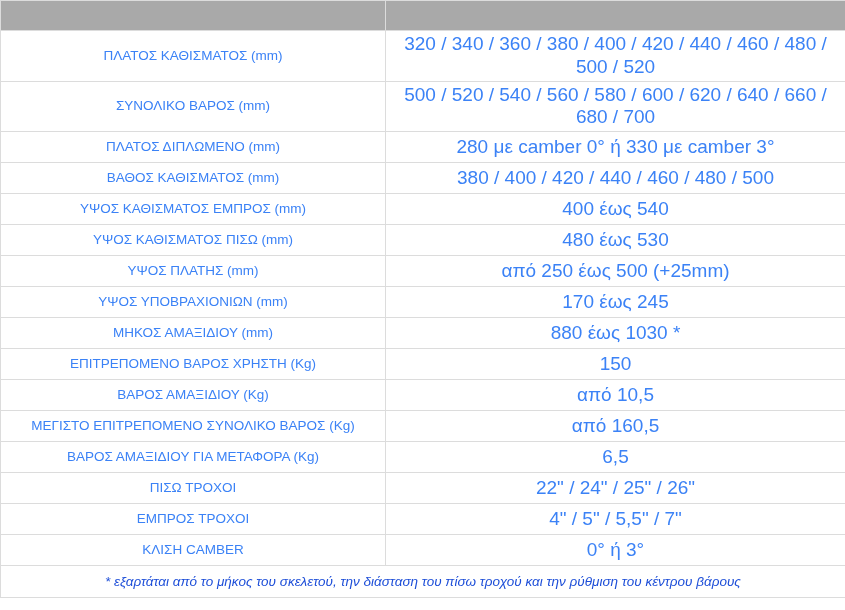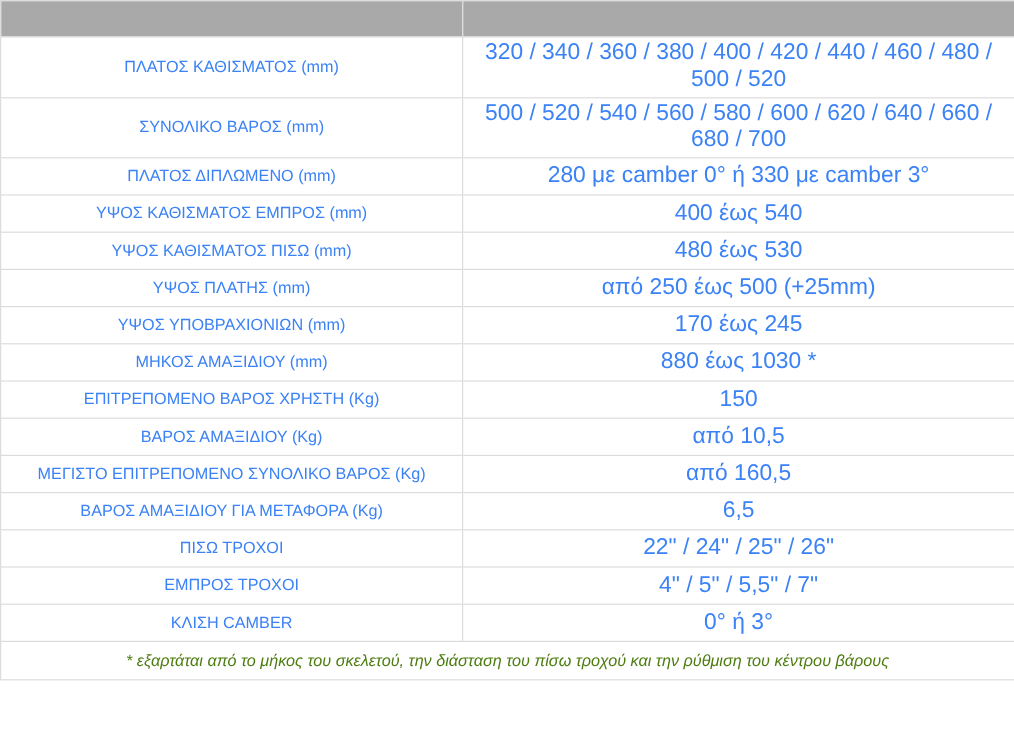--- a/index.html
+++ b/index.html
@@ -43,21 +43,21 @@
     font-size: 13.5px;
   }
   .spec-table td.value {
     font-size: 19px;
   }
   .footnote-row td {
     height: 32px;
     font-size: 13.5px;
     font-style: italic;
     text-align: center;
-    color: #4d7c0f;
+    color: #1d4ed8;
   }
 </style>
 </head>
 <body>
 
 <table class="spec-table">
   <colgroup>
     <col class="c1">
     <col class="c2">
   </colgroup>
@@ -71,20 +71,24 @@
       <td class="label">ΠΛΑΤΟΣ ΚΑΘΙΣΜΑΤΟΣ (mm)</td>
       <td class="value">320 / 340 / 360 / 380 / 400 / 420 / 440 / 460 / 480 / 500 / 520</td>
     </tr>
     <tr>
       <td class="label">ΣΥΝΟΛΙΚΟ ΒΑΡΟΣ (mm)</td>
       <td class="value">500 / 520 / 540 / 560 / 580 / 600 / 620 / 640 / 660 / 680 / 700</td>
     </tr>
     <tr>
       <td class="label">ΠΛΑΤΟΣ ΔΙΠΛΩΜΕΝΟ (mm)</td>
       <td class="value">280 με camber 0° ή 330 με camber 3°</td>
+    </tr>
+    <tr>
+      <td class="label">ΒΑΘΟΣ ΚΑΘΙΣΜΑΤΟΣ (mm)</td>
+      <td class="value">380 / 400 / 420 / 440 / 460 / 480 / 500</td>
     </tr>
     <tr>
       <td class="label">ΥΨΟΣ ΚΑΘΙΣΜΑΤΟΣ ΕΜΠΡΟΣ (mm)</td>
       <td class="value">400 έως 540</td>
     </tr>
     <tr>
       <td class="label">ΥΨΟΣ ΚΑΘΙΣΜΑΤΟΣ ΠΙΣΩ (mm)</td>
       <td class="value">480 έως 530</td>
     </tr>
     <tr>

